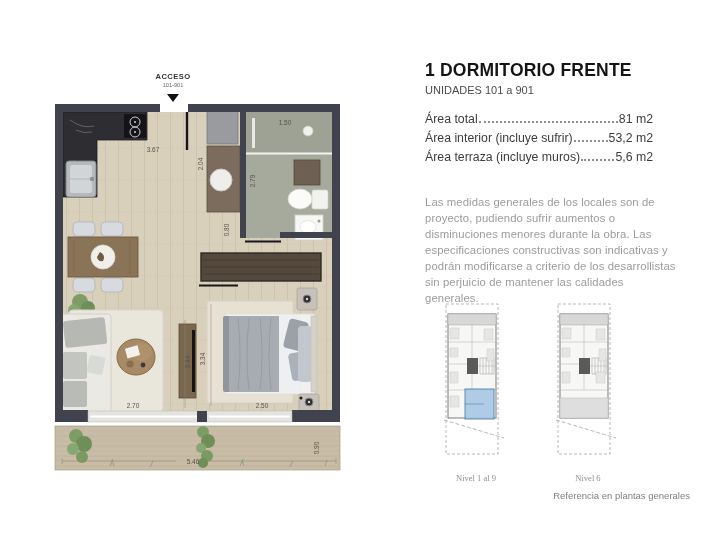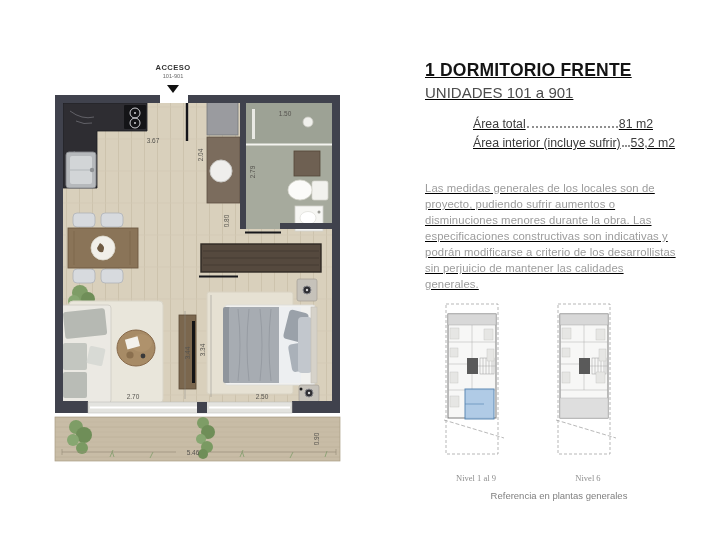--- a/index.html
+++ b/index.html
@@ -1,36 +1,36 @@
 <!DOCTYPE html>
 <html><head>
 <meta charset="utf-8">
 <style>
   html,body{margin:0;padding:0;}
   body{
     width:720px;height:560px;position:relative;background:#ffffff;
     font-family:"Liberation Sans", sans-serif;overflow:hidden;
     -webkit-font-smoothing:antialiased;
   }
-  .plan-wrap{position:absolute;left:40px;top:55px;width:310px;height:420px;}
-  .right-col{position:absolute;left:425px;top:60px;width:254px;text-decoration:underline;}
+  .plan-wrap{position:absolute;left:40px;top:64px;width:310px;height:420px;}
+  .right-col{position:absolute;left:425px;top:60px;width:254px;}
   .title{font-size:17.5px;font-weight:bold;color:#141414;letter-spacing:.2px;}
-  .subtitle{font-size:15px;color:#4c4c4c;margin-top:3px;}
+  .subtitle{font-size:11px;color:#4c4c4c;margin-top:3px;}
   .areas{width:228px;margin-top:16px;}
   .area-row{display:flex;align-items:baseline;font-size:12.3px;color:#3d3d3d;margin-bottom:5px;}
-  .area-label{white-space:nowrap;margin-left:48px;}
+  .area-label{white-space:nowrap;}
   .leader{flex:1;border-bottom:2px dotted #8f8f8f;margin:0 1px 3px 1px;min-width:8px;}
   .area-value{white-space:nowrap;}
   .disclaimer{width:252px;margin-top:30px;font-size:11.3px;line-height:1.42;color:#9c9c9c;letter-spacing:.1px;}
   .ref-wrap{position:absolute;left:428px;top:302px;width:262px;height:212px;}
   .ref-plan{position:absolute;top:0;width:64px;}
   .ref-plan.p1{left:16px;}
   .ref-plan.p2{left:128px;}
   .ref-label{width:120px;margin:5px 0 0 -28px;text-align:center;font-size:8.5px;color:#8e8e8e;white-space:nowrap;font-family:Liberation Serif, serif;}
-  .ref-caption{position:absolute;top:188px;left:0;width:100%;text-align:center;font-size:9.5px;color:#808080;}
+  .ref-caption{position:absolute;top:188px;left:0;width:100%;text-align:right;font-size:9.5px;color:#808080;}
   .dim{font-size:6.5px;fill:#55534e;}
   .acc{font-size:7.6px;fill:#333;font-weight:bold;letter-spacing:.4px;}
   .acc2{font-size:5.6px;fill:#6a6a6a;}
 </style>
 </head>
 <body>
 
 <div class="plan-wrap">
 <svg width="310" height="420" viewBox="0 0 310 420">
   <defs>
@@ -240,20 +240,25 @@
     <div class="area-row">
       <span class="area-label">Área total</span>
       <span class="leader"></span>
       <span class="area-value">81 m2</span>
     </div>
     <div class="area-row">
       <span class="area-label">Área interior (incluye sufrir)</span>
       <span class="leader"></span>
       <span class="area-value">53,2 m2</span>
     </div>
+    <div class="area-row">
+      <span class="area-label">Área terraza (incluye muros)</span>
+      <span class="leader"></span>
+      <span class="area-value">5,6 m2</span>
+    </div>
   </div>
 
   <div class="disclaimer">Las medidas generales de los locales son de proyecto, pudiendo sufrir aumentos o disminuciones menores durante la obra. Las especificaciones constructivas son indicativas y podrán modificarse a criterio de los desarrollistas sin perjuicio de mantener las calidades generales.</div>
 </div>
 
 <div class="ref-wrap">
 
   <div class="ref-plan p1">
     <svg width="64" height="162" viewBox="0 0 64 162">
       <rect x="2" y="2" width="52" height="150" fill="none" stroke="#9a9a9a" stroke-width="0.7" stroke-dasharray="3 2"></rect>

